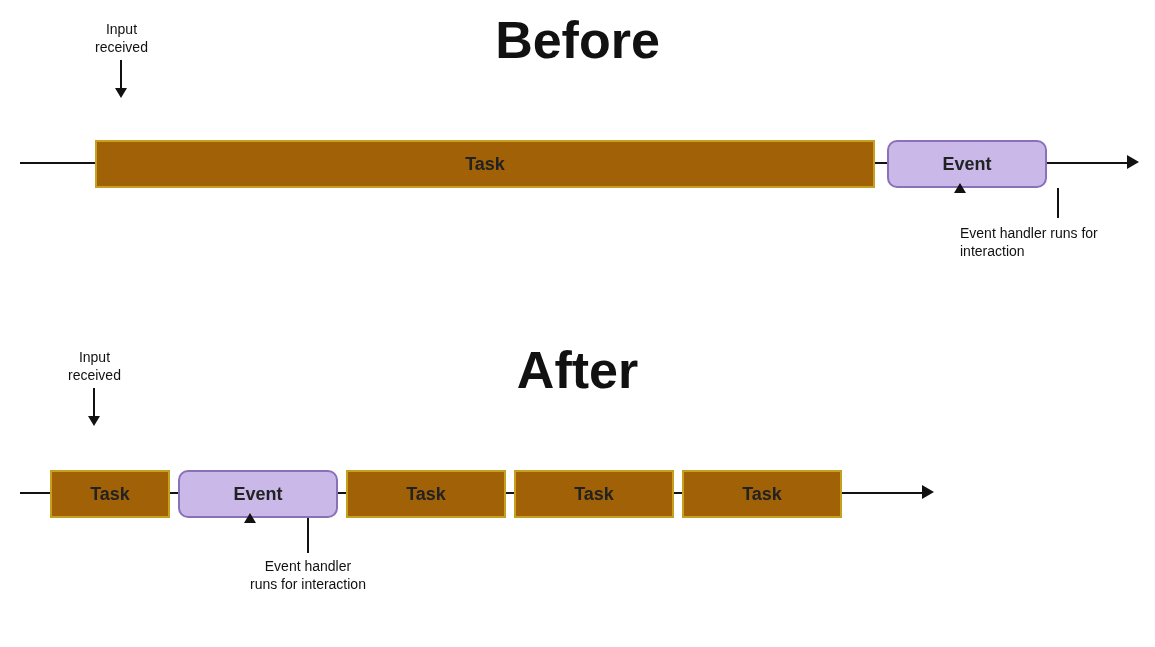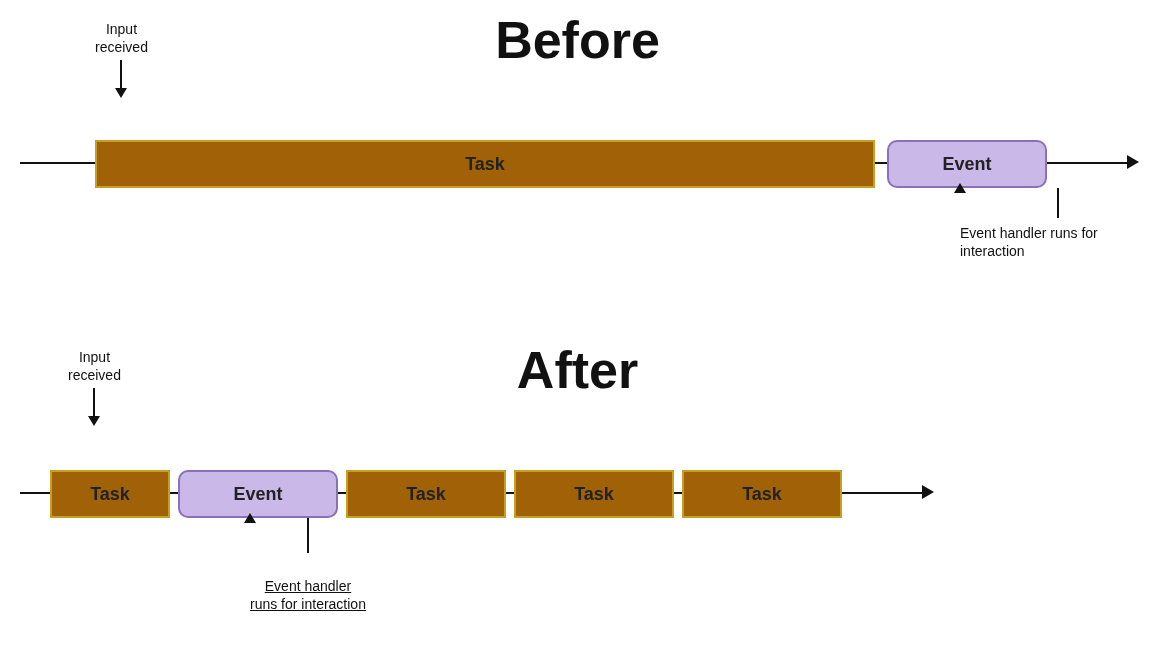--- a/index.html
+++ b/index.html
@@ -181,21 +181,21 @@
   <div class="box box-task" style="left: 682px; top: 470px; width: 160px; height: 48px;">
     <span>Task</span>
   </div>
 
   <div class="timeline-line" style="left: 842px; top: 492px; width: 80px;"></div>
 
   <div class="arrow-right" style="left: 922px; top: 485px;"></div>
 
   <div style="position: absolute; left: 250px; top: 518px; display: flex; flex-direction: column; align-items: center;">
     <div style="width: 2px; background: #111; height: 35px;"></div>
-    <div class="annotation-text" style="margin-top: 24px; text-align: center; white-space: pre-line; text-decoration: underline;">Event handler
+    <div class="annotation-text" style="margin-top: 4px; text-align: center; white-space: pre-line;">Event handler
 runs for interaction</div>
   </div>
 
   <div style="position: absolute; left: 244px; top: 513px;">
     <div style="width: 0; height: 0; border-left: 6px solid transparent; border-right: 6px solid transparent; border-bottom: 10px solid #111;"></div>
   </div>
 
 </div>
 
 </body></html>

